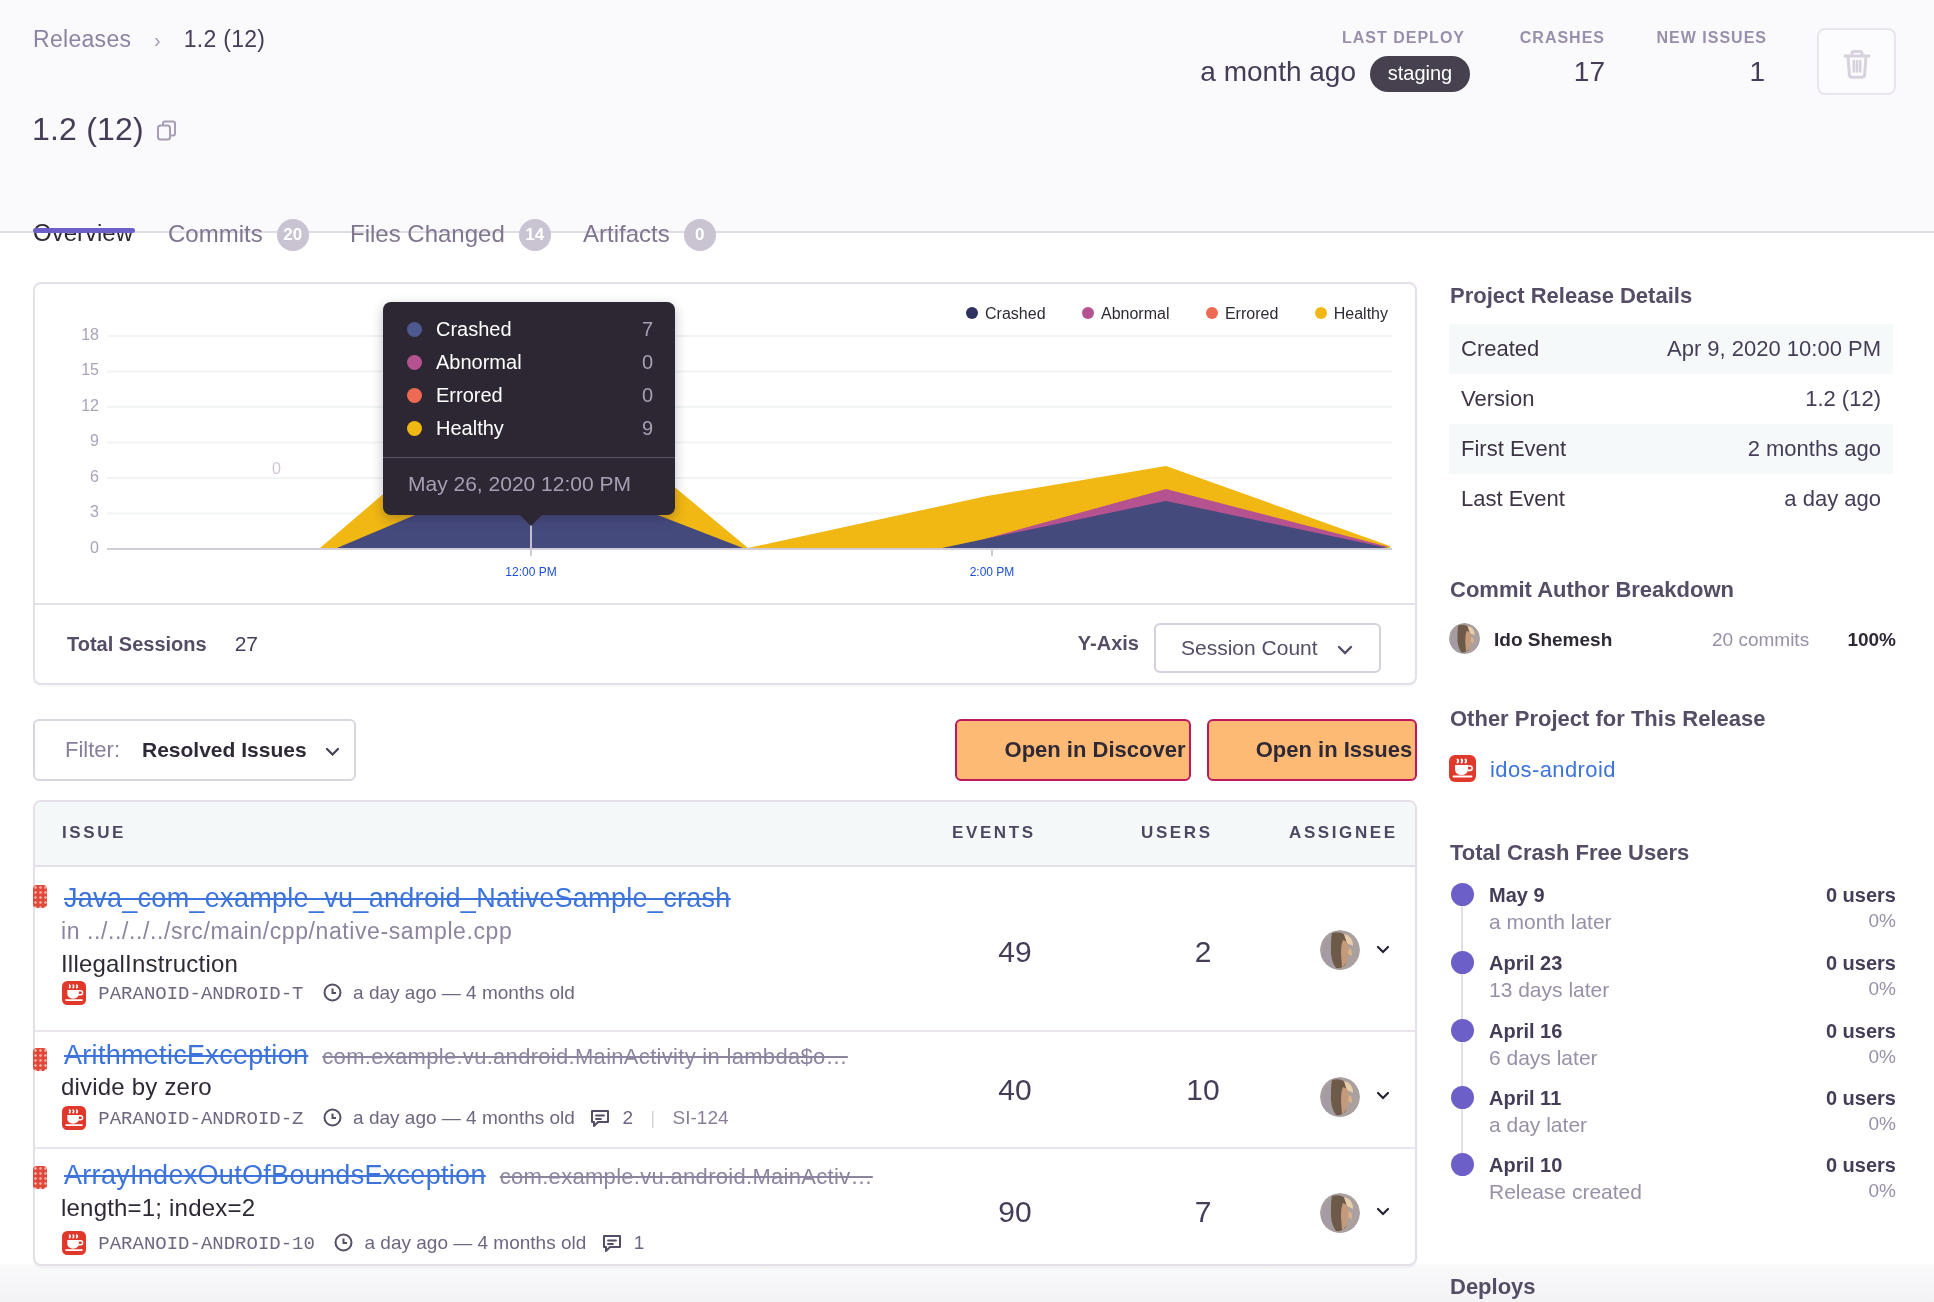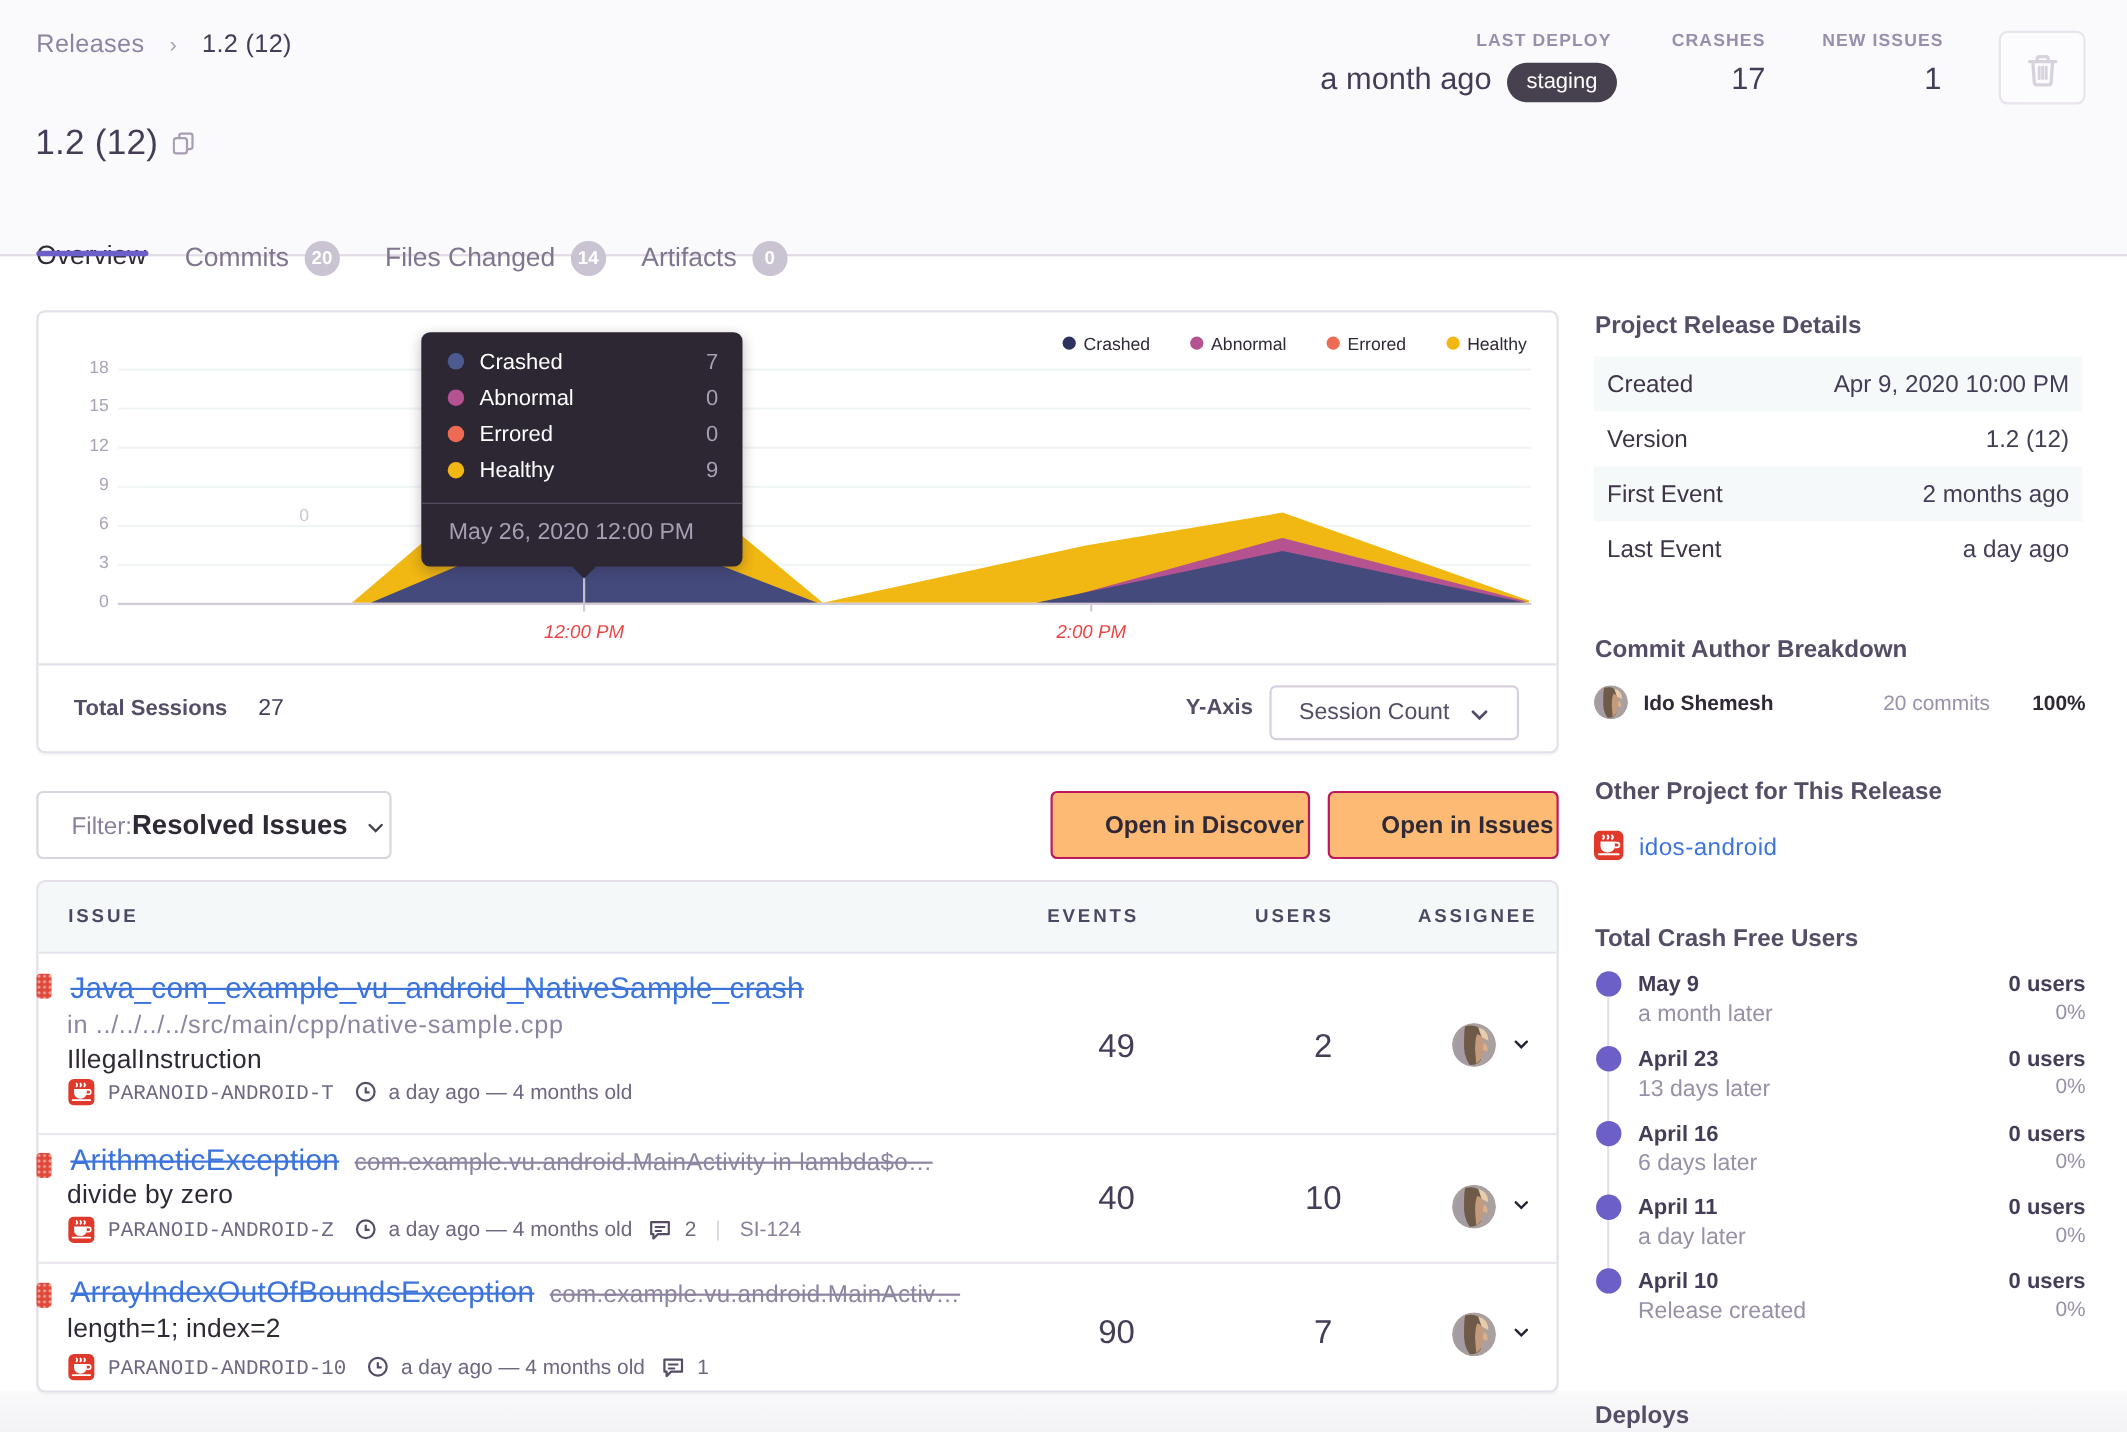--- a/index.html
+++ b/index.html
@@ -26,40 +26,40 @@
 
   
   .panel { position:absolute; background:#fff; border:2px solid #e4dfe8; border-radius:8px; box-shadow:0 2px 1px rgba(80,70,90,0.04); }
 
   
   #chartpanel { left:33px; top:282px; width:1384px; height:403px; }
   .legend { position:absolute; top:21px; right:27px; font-size:16px; color:#2f2936; }
   .legend span.it { margin-left:32px; }
   .dot { display:inline-block; width:12px; height:12px; border-radius:50%; margin-right:7px; }
   .ylab { position:absolute; font-size:16px; color:#aba2b8; text-align:right; width:40px; }
-  .xlab { position:absolute; font-size:17px; color:#ef4444; top:281px; width:120px; text-align:center;font-style:italic; }
+  .xlab { position:absolute; font-size:12px; color:#1d4ed8; top:281px; width:120px; text-align:center; }
 
   .tooltip { position:absolute; left:348px; top:18px; width:292px; height:213px; background:#2c2733; border-radius:8px; box-shadow:0 4px 12px rgba(40,30,50,0.3); color:#fff; }
   .tt-row { position:absolute; left:24px; right:22px; height:24px; font-size:20px; }
   .tt-row .tdot { display:inline-block; width:15px; height:15px; border-radius:50%; margin-right:14px; vertical-align:-1px; }
   .tt-row .v { float:right; color:#a89fb4; }
   .tt-sep { position:absolute; left:0; right:0; top:155px; height:1px; background:#5b5466; }
   .tt-date { position:absolute; left:25px; top:170px; font-size:21px; color:#a89fb4; }
   .tt-arrow { position:absolute; left:135px; top:211px; width:0; height:0; border-left:13px solid transparent; border-right:13px solid transparent; border-top:13px solid #2c2733; }
 
   .chartfoot { position:absolute; left:0; right:0; top:319px; bottom:0; border-top:2px solid #e4dfe8; }
   .tsess { position:absolute; left:32px; top:27px; font-size:20px; font-weight:bold; color:#554d66; }
   .tsess span { font-weight:normal; color:#453d57; margin-left:28px; font-size:21px; }
   .yaxis-lbl { position:absolute; right:276px; top:27px; font-size:20px; font-weight:bold; color:#554d66; }
   .scount { position:absolute; right:34px; top:18px; width:227px; height:50px; border:2px solid #d6d0dd; border-radius:6px; font-size:21px; color:#554d66; line-height:46px; padding-left:25px; background:#fff; }
 
   
   .filterbtn { position:absolute; left:33px; top:719px; width:323px; height:62px; background:#fff; border:2px solid #dbd5e0; border-radius:6px; font-size:22px; line-height:58px; }
   .filterbtn .f1 { color:#8a7f9b; margin-left:30px; }
-  .filterbtn .f2 { color:#2f2936; font-weight:bold; margin-left:0; font-size:25px; }
+  .filterbtn .f2 { color:#2f2936; font-weight:bold; margin-left:22px; font-size:21px; }
   .obtn { position:absolute; top:719px; height:62px; background:#fdba74; border:2px solid #be185d; border-radius:6px; font-size:22px; font-weight:bold; color:#2f2936; text-align:center; line-height:58px;padding-left:44px; }
 
   
   #tablepanel { left:33px; top:800px; width:1384px; height:466px; }
   .thead { position:absolute; left:0; right:0; top:0; height:65px; background:#f4f8f9; border-bottom:2px solid #e4dfe8; border-radius:6px 6px 0 0; font-size:17px; font-weight:bold; color:#4c4861; letter-spacing:2.6px; }
   .rmark { position:absolute; left:-2px; width:14px; height:23px; background:#e0493a; border-radius:4px; background-image:radial-gradient(rgba(255,255,255,0.5) 1px, rgba(224,73,58,0) 1.6px); background-size:5px 5px; }
   .ititle { position:absolute; font-size:27px; white-space:nowrap; letter-spacing:0.3px; }
   .ititle .t1 { color:#3d74db; text-decoration:line-through;text-align:center; }
   .ititle .culprit { color:#8d84a0; margin-left:14px; font-size:22px; letter-spacing:0.3px; text-decoration:line-through; }
   .iloc { position:absolute; font-size:23px; color:#8d84a0; letter-spacing:0.6px; }

